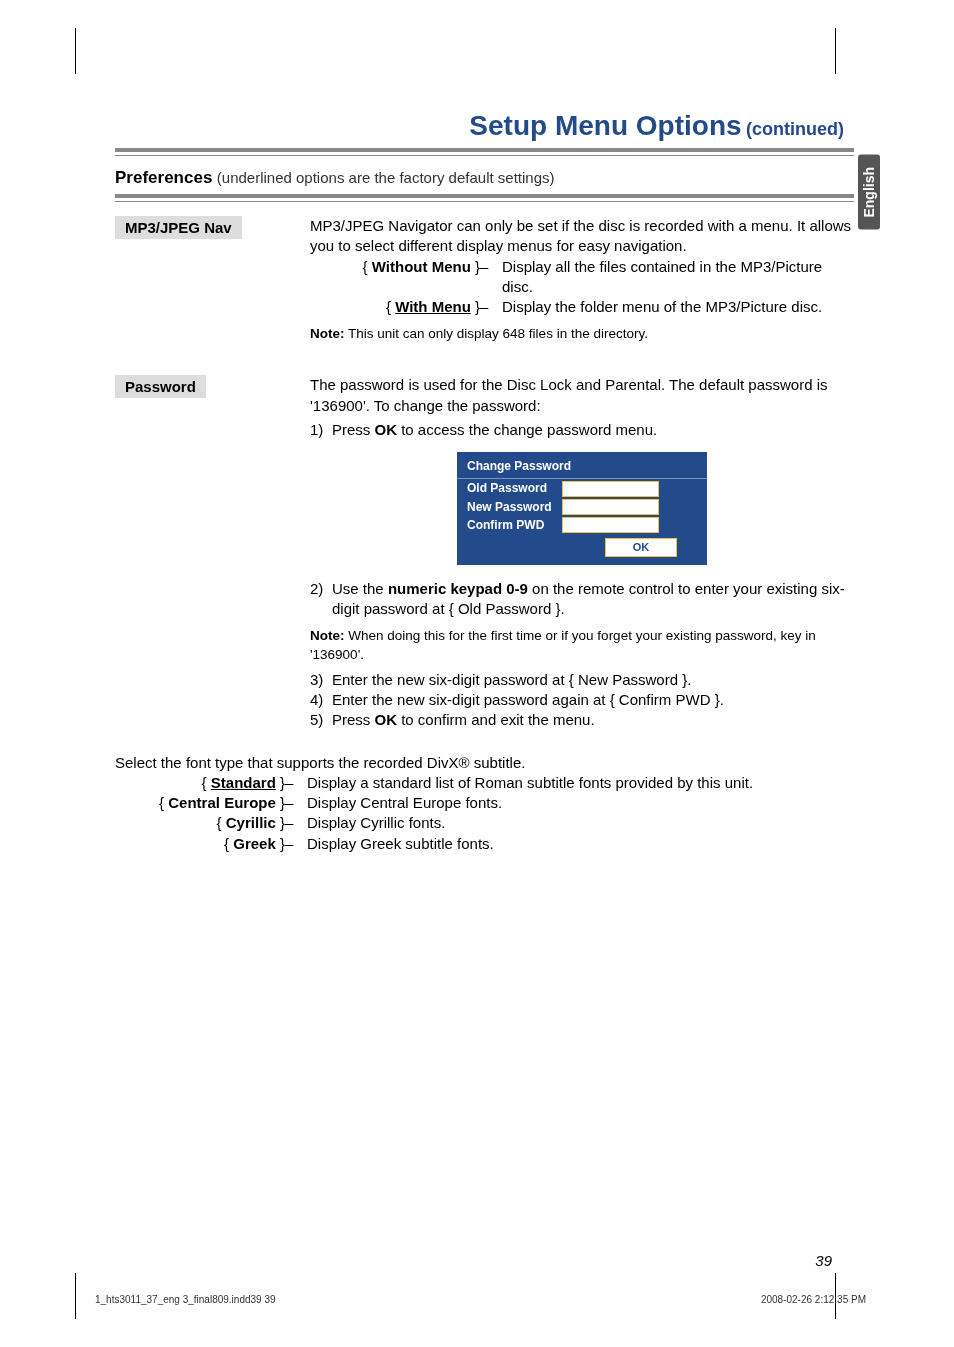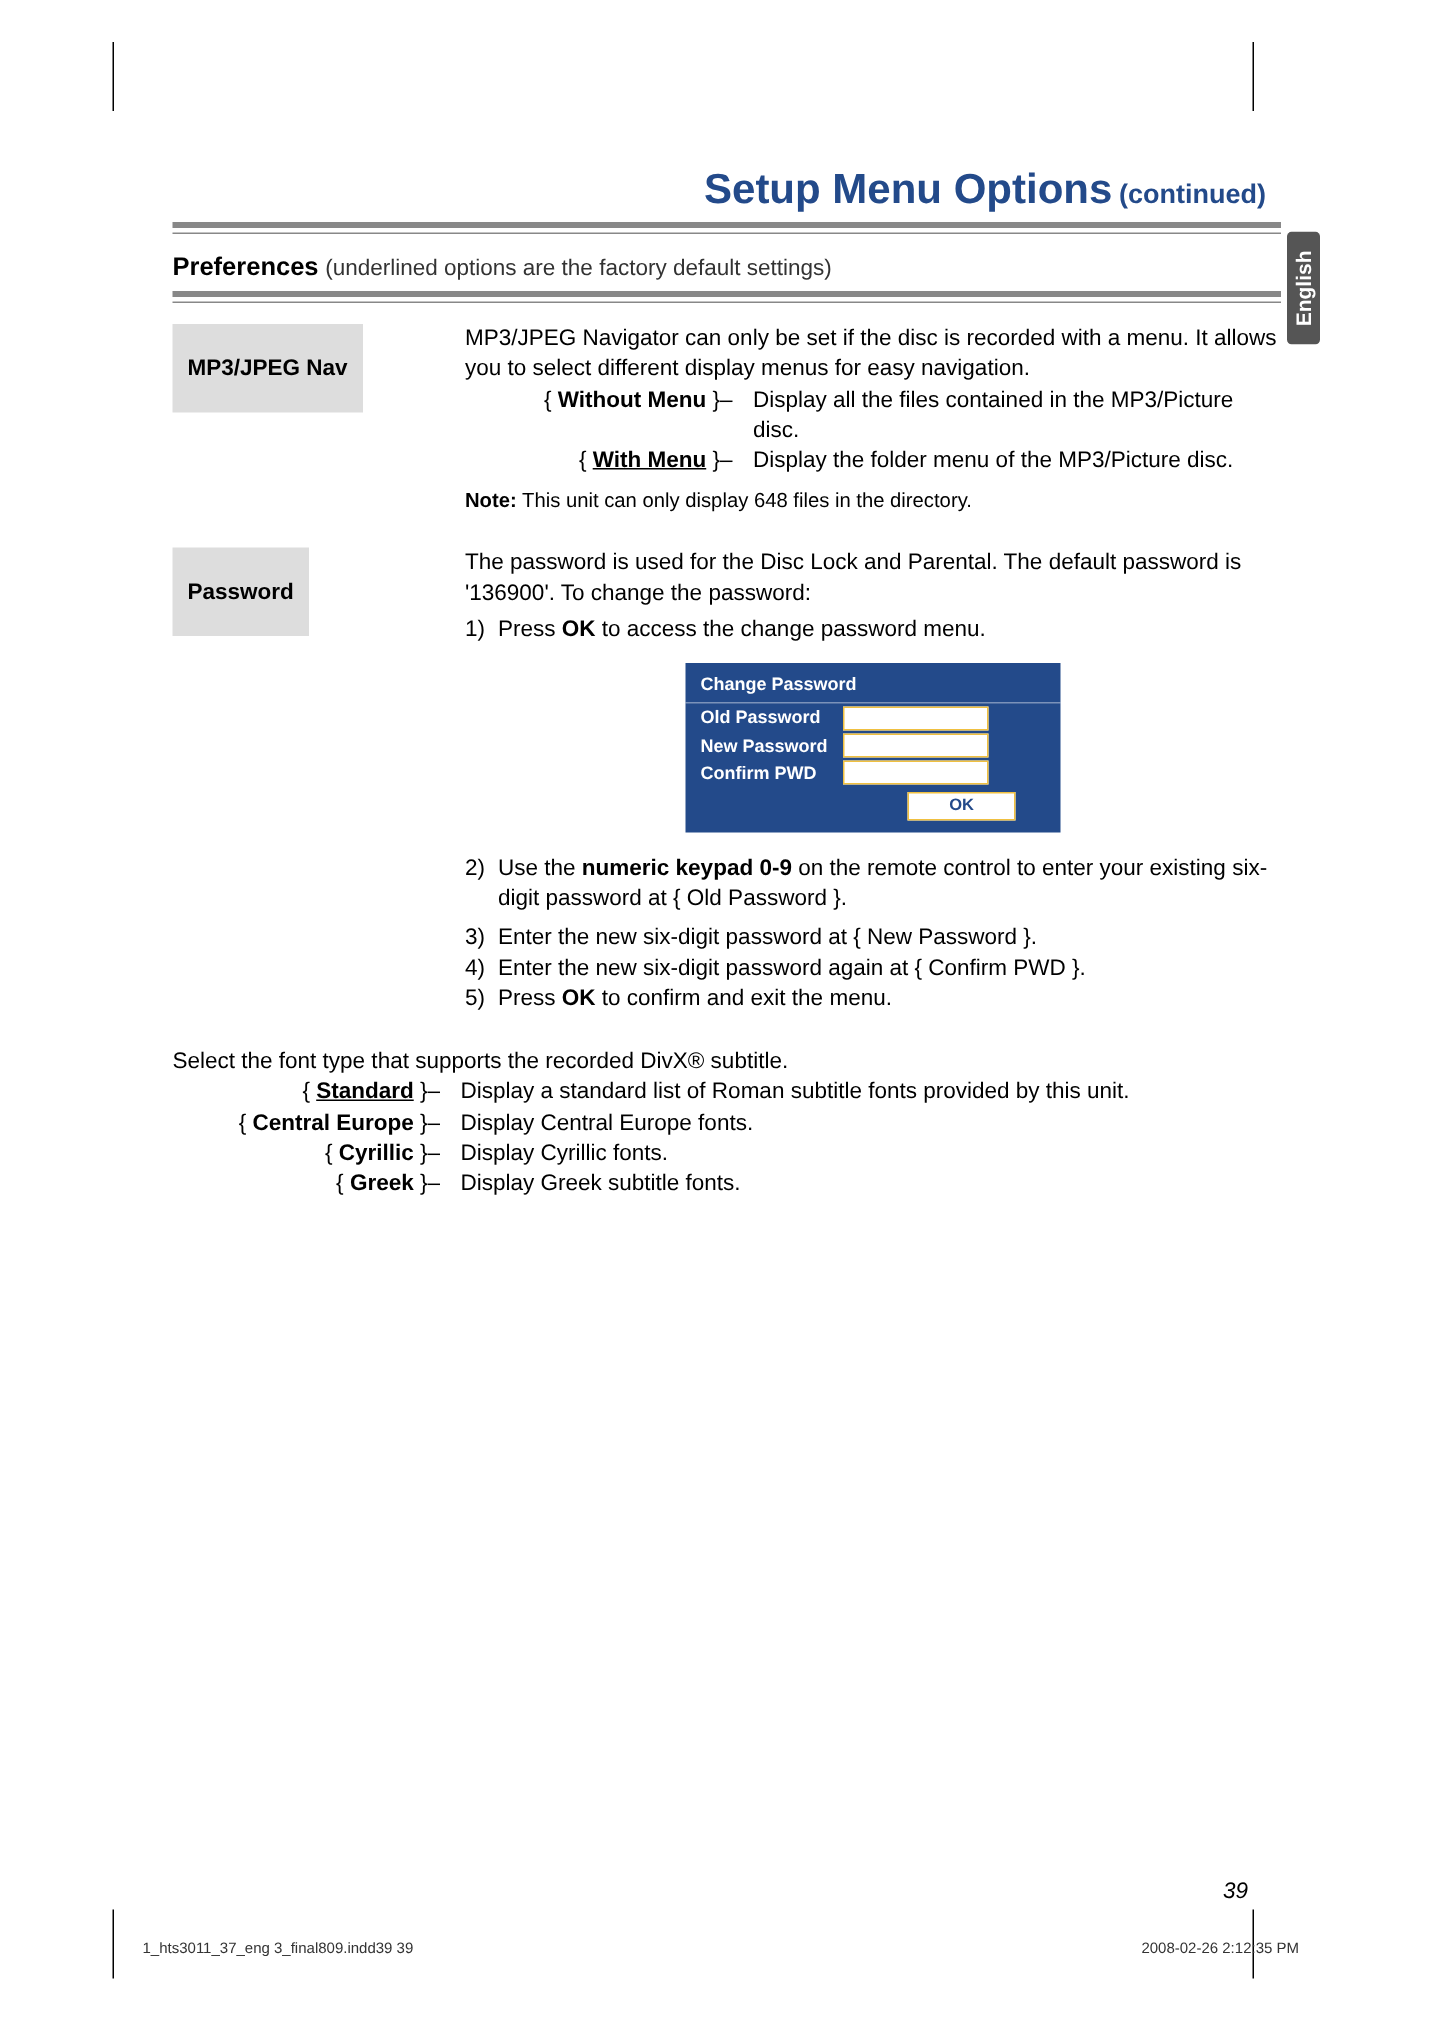--- a/index.html
+++ b/index.html
@@ -78,21 +78,21 @@
     display: flex;
     margin-top: 14px;
   }
   .row-label {
     flex: 0 0 195px;
   }
   .row-label .badge {
     display: inline-block;
     background: #ddd;
     font-weight: bold;
-    padding: 21px 10px;
+    padding: 3px 10px;
     font-size: 15px;
     color: #000;
   }
   .row-body {
     flex: 1;
     font-size: 15px;
     line-height: 1.35;
   }
   .opt-line {
     display: flex;
@@ -217,21 +217,21 @@
         <div class="opt-desc">Display the folder menu of the MP3/Picture disc.</div>
       </div>
 
       <div class="note">
         <span class="bold">Note:</span>
         <span>This unit can only display 648 files in the directory.</span>
       </div>
     </div>
   </div>
 
-  <div class="row" style="margin-top:22px;">
+  <div class="row" style="margin-top:32px;">
     <div class="row-label">
       <span class="badge">Password</span>
     </div>
     <div class="row-body">
       <div>The password is used for the Disc Lock and Parental. The default password is '136900'. To change the password:</div>
       <div style="display:flex; margin-top:4px;">
         <div style="flex:0 0 22px;">1)</div>
         <div>
           <span>Press </span><span class="bold">OK</span><span> to access the change password menu.</span>
         </div>
@@ -254,20 +254,24 @@
         <div class="dialog-ok">OK</div>
       </div>
 
       <div style="display:flex;">
         <div style="flex:0 0 22px;">2)</div>
         <div>
           <span>Use the </span><span class="bold">numeric keypad 0-9</span><span> on the remote control to enter your existing six-digit password at { Old Password }.</span>
         </div>
       </div>
 
+      <div class="note">
+        <span class="bold">Note:</span>
+        <span>When doing this for the first time or if you forget your existing password, key in '136900'.</span>
+      </div>
 
       <div style="display:flex; margin-top:6px;">
         <div style="flex:0 0 22px;">3)</div>
         <div>Enter the new six-digit password at { New Password }.</div>
       </div>
       <div style="display:flex;">
         <div style="flex:0 0 22px;">4)</div>
         <div>Enter the new six-digit password again at { Confirm PWD }.</div>
       </div>
       <div style="display:flex;">

